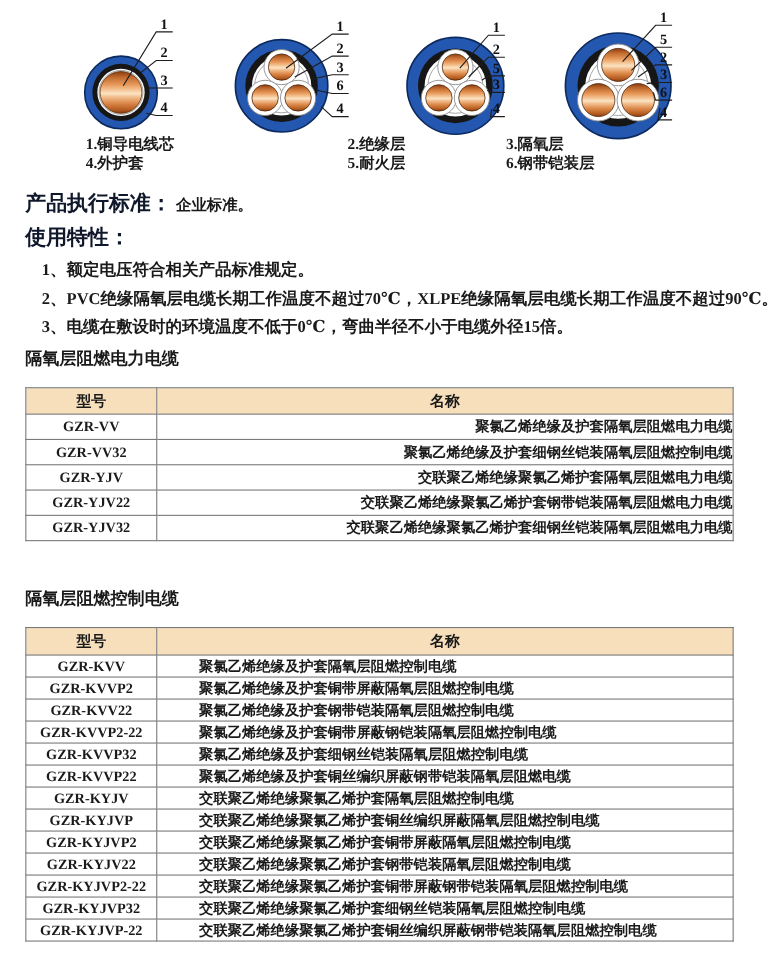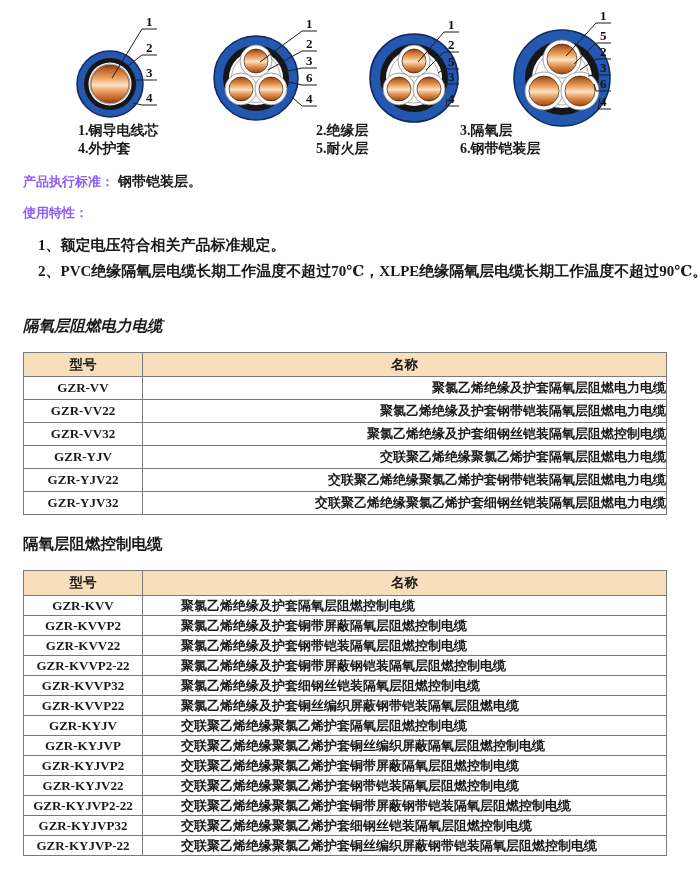--- a/index.html
+++ b/index.html
@@ -13,21 +13,21 @@
   .diagram-svg { position:absolute; top:0; left:0; }
   .leader { fill:none; stroke:#1c1c1c; stroke-width:1; }
   .num { font:bold 13px "Liberation Serif","DejaVu Serif",serif; fill:#111; }
   .legend-item {
     position:absolute; font-weight:bold; font-size:14px; white-space:nowrap;
   }
   
   .std-line { position:absolute; left:23px; top:172px; white-space:nowrap; }
   .std-label, .feat-title {
     font-family:"Liberation Sans","DejaVu Sans",sans-serif;
-    font-weight:bold; font-size:13px; color:#8b5cf6;
+    font-weight:bold; font-size:19px; color:#0f172a;
   }
   .std-value { font-weight:bold; font-size:14px; margin-left:4px; }
   .feat-title-wrap { position:absolute; left:23px; top:203px; }
   .feat-item {
     position:absolute; left:38px; font-weight:bold; font-size:15px; white-space:nowrap;
   }
   .section-title {
     position:absolute; left:23px; font-weight:bold; font-size:15.5px; white-space:nowrap;
   }
   
@@ -176,49 +176,46 @@
   </svg>
 
   <span class="legend-item" style="left:78px;  top:122px;">1.铜导电线芯</span>
   <span class="legend-item" style="left:78px;  top:140px;">4.外护套</span>
   <span class="legend-item" style="left:316px; top:122px;">2.绝缘层</span>
   <span class="legend-item" style="left:316px; top:140px;">5.耐火层</span>
   <span class="legend-item" style="left:460px; top:122px;">3.隔氧层</span>
   <span class="legend-item" style="left:460px; top:140px;">6.钢带铠装层</span>
 
   <div class="std-line">
-    <span class="std-label">产品执行标准：</span><span class="std-value">钢带铠装层。</span>
+    <span class="std-label">产品执行标准：</span><span class="std-value">企业标准。</span>
   </div>
 
   <div class="feat-title-wrap">
     <span class="feat-title">使用特性：</span>
   </div>
   <div class="feat-item" style="top:236px;">1、额定电压符合相关产品标准规定。</div>
   <div class="feat-item" style="top:262px;">2、PVC绝缘隔氧层电缆长期工作温度不超过70℃，XLPE绝缘隔氧层电缆长期工作温度不超过90℃。</div>
-
-  <div class="section-title" style="top:316px;font-style:italic;">隔氧层阻燃电力电缆</div>
+  <div class="feat-item" style="top:288px;">3、电缆在敷设时的环境温度不低于0℃，弯曲半径不小于电缆外径15倍。</div>
+
+  <div class="section-title" style="top:316px;">隔氧层阻燃电力电缆</div>
   <table class="spec t1" style="top:352px;">
     <colgroup>
         <col class="c-model">
         <col>
       </colgroup>
     <thead>
       <tr>
         <th>型号</th>
         <th>名称</th>
       </tr>
     </thead>
     <tbody>
         <tr>
           <td class="model">GZR-VV</td>
           <td class="name">聚氯乙烯绝缘及护套隔氧层阻燃电力电缆</td>
-        </tr>
-        <tr>
-          <td class="model">GZR-VV22</td>
-          <td class="name">聚氯乙烯绝缘及护套钢带铠装隔氧层阻燃电力电缆</td>
         </tr>
         <tr>
           <td class="model">GZR-VV32</td>
           <td class="name">聚氯乙烯绝缘及护套细钢丝铠装隔氧层阻燃控制电缆</td>
         </tr>
         <tr>
           <td class="model">GZR-YJV</td>
           <td class="name">交联聚乙烯绝缘聚氯乙烯护套隔氧层阻燃电力电缆</td>
         </tr>
         <tr>

